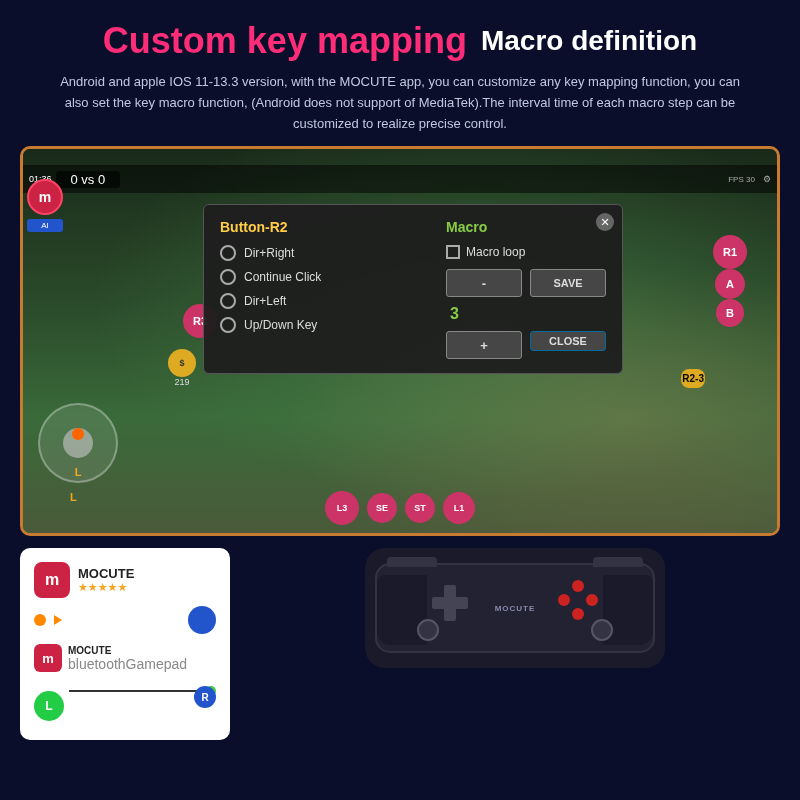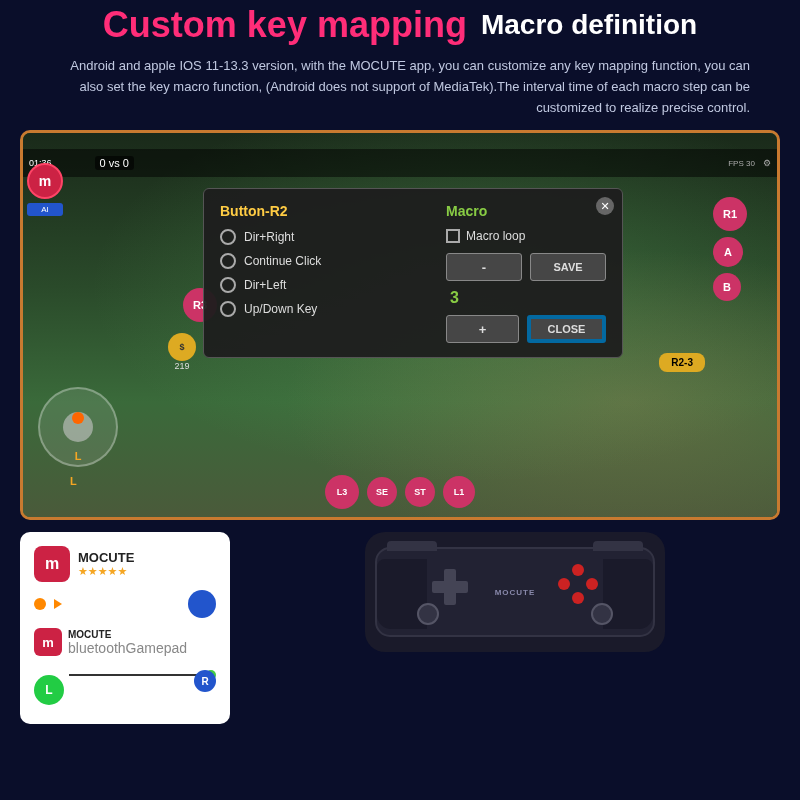--- a/index.html
+++ b/index.html
@@ -7,22 +7,22 @@
       width: 800px;
       height: 800px;
       background: #0a0e2a;
       font-family: Arial, sans-serif;
       overflow: hidden;
     }
 
     
     .header {
       background: #0a0e2a;
-      padding: 4px 30px 12px;
-      text-align: right;
+      padding: 20px 30px 12px;
+      text-align: center;
     }
     .header-title {
       display: flex;
       align-items: center;
       justify-content: center;
       gap: 14px;
       margin-bottom: 10px;
     }
     .header-title-main {
       font-size: 36px;
@@ -75,25 +75,24 @@
       display: flex;
       align-items: center;
       padding: 0 6px;
       gap: 4px;
       font-size: 9px;
       color: #fff;
     }
     .hud-timer { color: #fff; font-size: 9px; }
     .hud-score { 
       background: rgba(0,0,0,0.6); 
-      padding: 1px 5px; 
+      padding: 1px 15px; 
       border-radius: 3px;
-      font-size: 11px;
+      font-size: 13px;
       color: #fff;
-      margin-left: 39px;
     }
     .hud-fps { color: #aaa; font-size: 8px; margin-left: auto; }
 
     
     .left-panel {
       position: absolute;
       left: 4px;
       top: 30px;
       display: flex;
       flex-direction: column;
@@ -289,22 +288,22 @@
       margin-bottom: 8px;
       text-align: left;
       padding-left: 4px;
     }
     .macro-btn-row2 {
       display: flex;
       gap: 8px;
     }
     .close-btn {
       flex: 1;
-      height: 28px;
-      border: 4px solid #0369a1;
+      height: 20px;
+      border: 1px solid #0369a1;
       background: rgba(80,80,80,0.8);
       color: #ddd;
       font-size: 11px;
       font-weight: bold;
       border-radius: 3px;
       display: flex;
       align-items: center;
       justify-content: center;
       cursor: pointer;
     }
@@ -316,21 +315,21 @@
       color: white;
       font-weight: bold;
       font-size: 11px;
     }
     .btn-R1 { width: 34px; height: 34px; background: #cc3366; }
     .btn-A  { width: 30px; height: 30px; background: #cc3366; }
     .btn-B  { width: 28px; height: 28px; background: #cc3366; }
     .btn-R23 { 
       background: #ddaa22; 
       border-radius: 8px;
-      padding: 4px 12px;
+      padding: 4px 1px;
       font-size: 10px;
       font-weight: bold;
       color: #000;
     }
 
     
     .bottom-hud {
       position: absolute;
       bottom: 8px;
       left: 50%;
@@ -718,21 +717,21 @@
 
       <div class="macro-number">3</div>
 
       <div class="macro-btn-row2">
         <div class="macro-btn">+</div>
         <div class="close-btn">CLOSE</div>
       </div>
     </div>
   </div>
 
-  <div style="position:absolute;right:30px;top:64px;display:flex;flex-direction:column;gap:6px;">
+  <div style="position:absolute;right:30px;top:86px;display:flex;flex-direction:column;align-items:center;gap:0;">
     <div class="btn-circle btn-R1">
       <span>R1</span>
     </div>
     <div class="btn-circle btn-A">
       <span>A</span>
     </div>
     <div class="btn-circle btn-B">
       <span>B</span>
     </div>
   </div>

